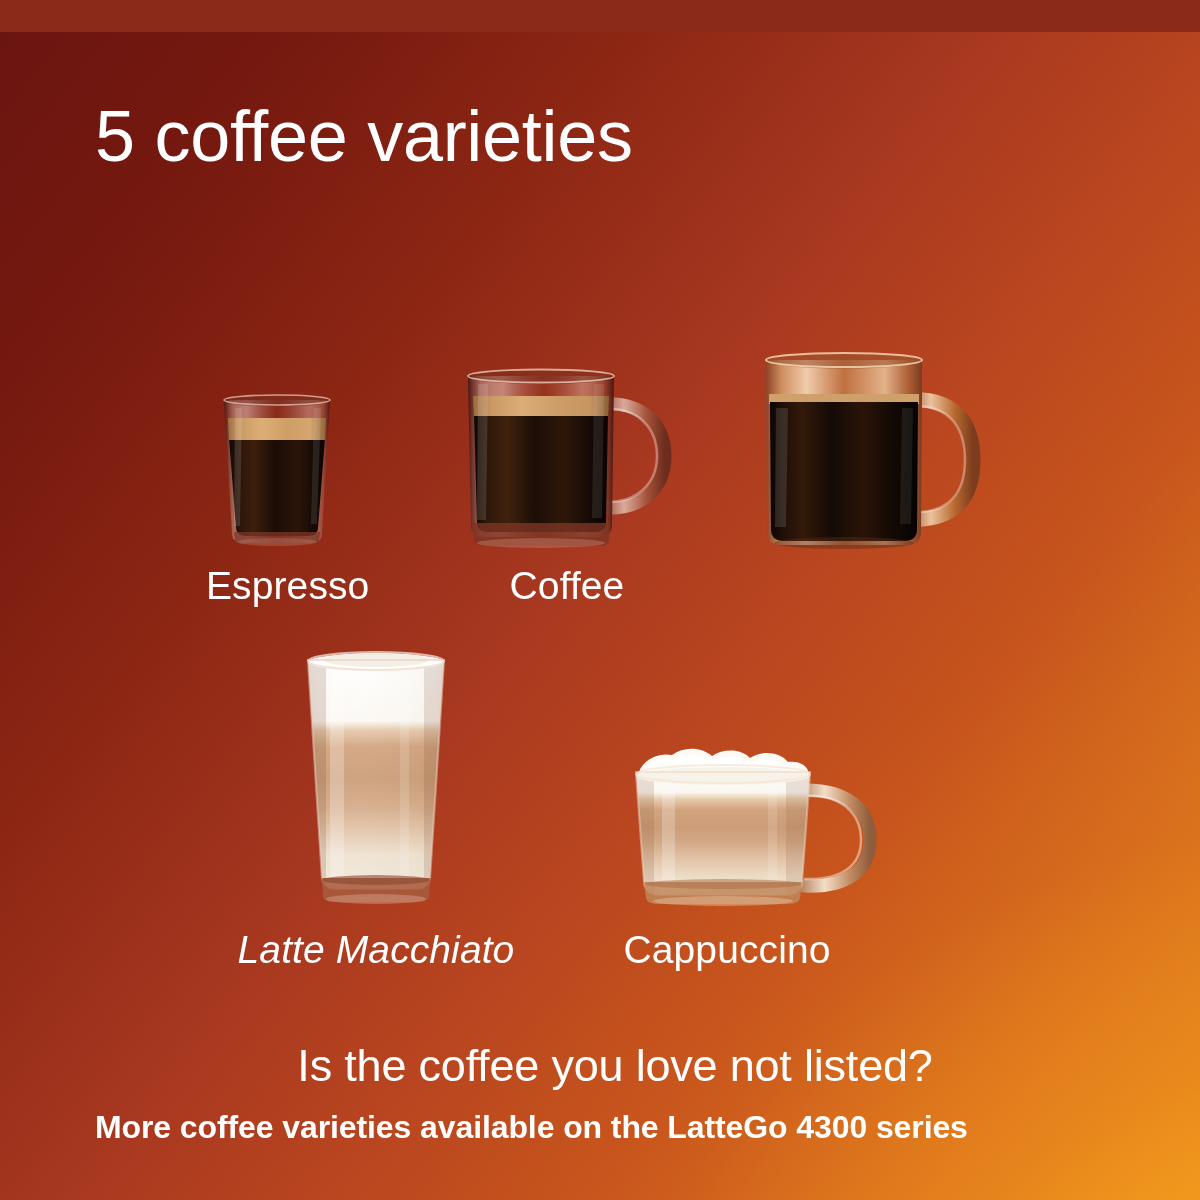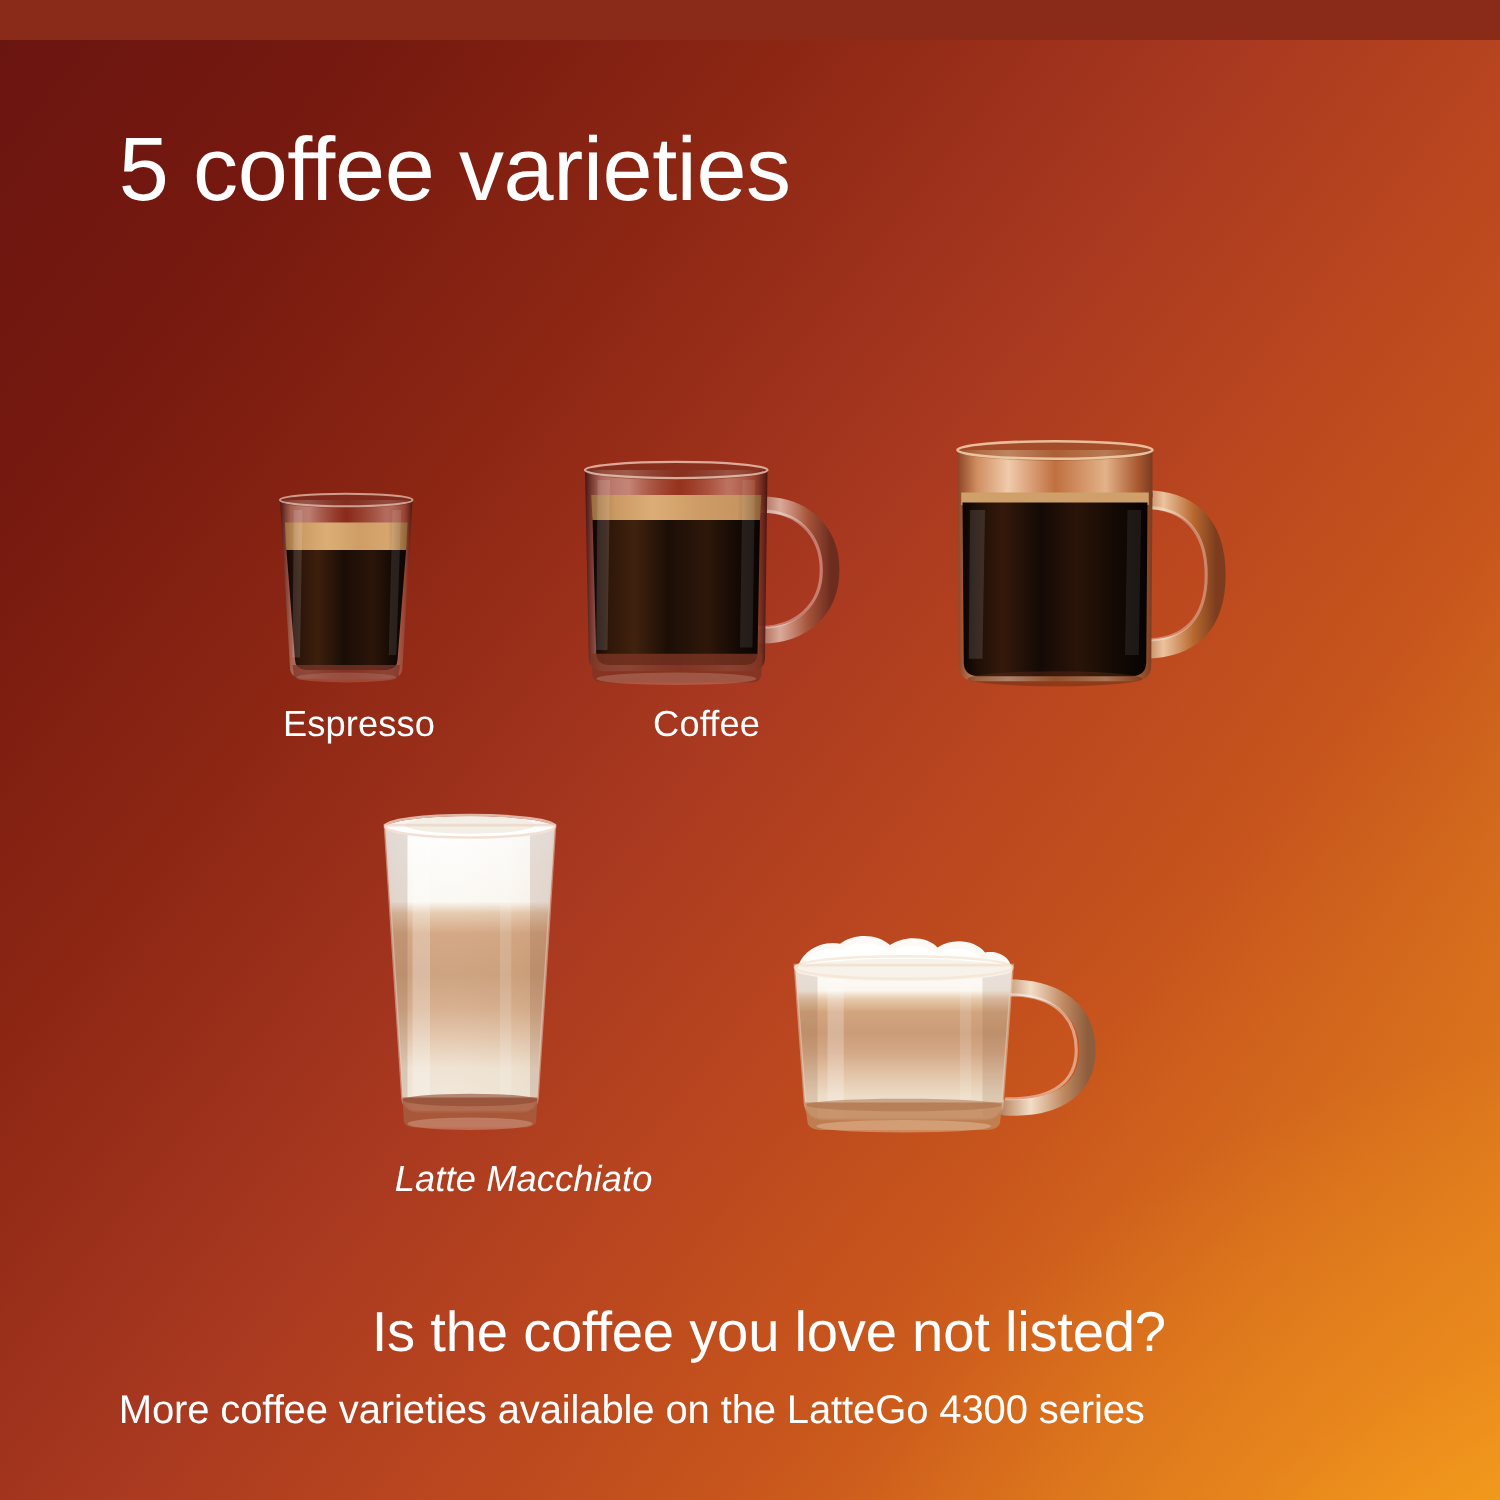--- a/index.html
+++ b/index.html
@@ -61,32 +61,32 @@
     letter-spacing:-0.2px;
     text-align:center;
   }
   .footer-sub {
     position:absolute;
     left:95px;
     top:1078px;
     width:1040px;
     color:#ffffff;
     font-size:32px;
-    font-weight:400;
+    font-weight:700;
     line-height:1.1;
     letter-spacing:-0.1px;
   }
 
   .cup-label {
     position:absolute;
     color:#ffffff;
-    font-size:29px;
+    font-size:39px;
     font-weight:400;
     white-space:nowrap;
-    text-align:right;
+    text-align:center;
     letter-spacing:0.1px;
   }
 
   
   .drink { position:absolute; }
 
   svg { display:block; overflow:visible; }
 </style>
 </head>
 <body>
@@ -196,21 +196,21 @@
       <ellipse cx="79" cy="9" rx="73" ry="7" fill="#77301f" opacity="0.5"></ellipse>
       <ellipse cx="79" cy="8" rx="73" ry="6.5" fill="none" stroke="#ecc9ba" stroke-width="1.8" opacity="0.8"></ellipse>
 
       <path d="M16,16 L26,16 L24,152 L15,152 Z" fill="#ffffff" opacity="0.13"></path>
       <path d="M132,16 L142,16 L140,150 L130,150 Z" fill="#ffffff" opacity="0.09"></path>
 
       <path d="M11,155 L148,155 L147,172 Q147,178 137,178 L22,178 Q12,178 12,172 Z" fill="#7d3523" opacity="0.8"></path>
       <ellipse cx="79" cy="175" rx="64" ry="5" fill="#c9897a" opacity="0.4"></ellipse>
     </svg>
   </div>
-  <div class="cup-label" style="left:478px; top:532px; width:130px;">Coffee</div>
+  <div class="cup-label" style="left:502px; top:532px; width:130px;">Coffee</div>
 
   <div class="drink" style="left:760px; top:320px; width:215px; height:202px;">
     <svg width="215" height="202" viewBox="0 0 215 202">
       <defs>
         <linearGradient id="amGlass" x1="0" y1="0" x2="1" y2="0">
           <stop offset="0%" stop-color="#8d4427"></stop>
           <stop offset="10%" stop-color="#d08e60"></stop>
           <stop offset="26%" stop-color="#f0cbac"></stop>
           <stop offset="50%" stop-color="#c0703f"></stop>
           <stop offset="76%" stop-color="#e3b289"></stop>
@@ -374,17 +374,18 @@
       <ellipse cx="95" cy="30" rx="87" ry="9" fill="#f7f2ea"></ellipse>
 
       <path d="M8,26 L182,26 L174,136 Q173,148 160,149 L30,149 Q17,148 16,136 Z" fill="none" stroke="#eed6bf" stroke-width="2.2" opacity="0.5"></path>
       <ellipse cx="95" cy="28" rx="87" ry="9" fill="none" stroke="#f5e2ce" stroke-width="2" opacity="0.7"></ellipse>
 
       <path d="M16,136 L174,136 L172,152 Q171,158 159,158 L31,158 Q19,158 18,152 Z" fill="#c08659" opacity="0.85"></path>
       <ellipse cx="95" cy="155" rx="70" ry="5" fill="#e0b894" opacity="0.55"></ellipse>
       <ellipse cx="95" cy="138" rx="78" ry="5" fill="#a86b44" opacity="0.5"></ellipse>
     </svg>
   </div>
+  <div class="cup-label" style="left:614px; top:896px; width:226px;">Cappuccino</div>
 
   <div class="footer-q">Is the coffee you love not listed?</div>
   <div class="footer-sub">More coffee varieties available on the LatteGo 4300 series</div>
 
 </div>
 
 </body></html>

